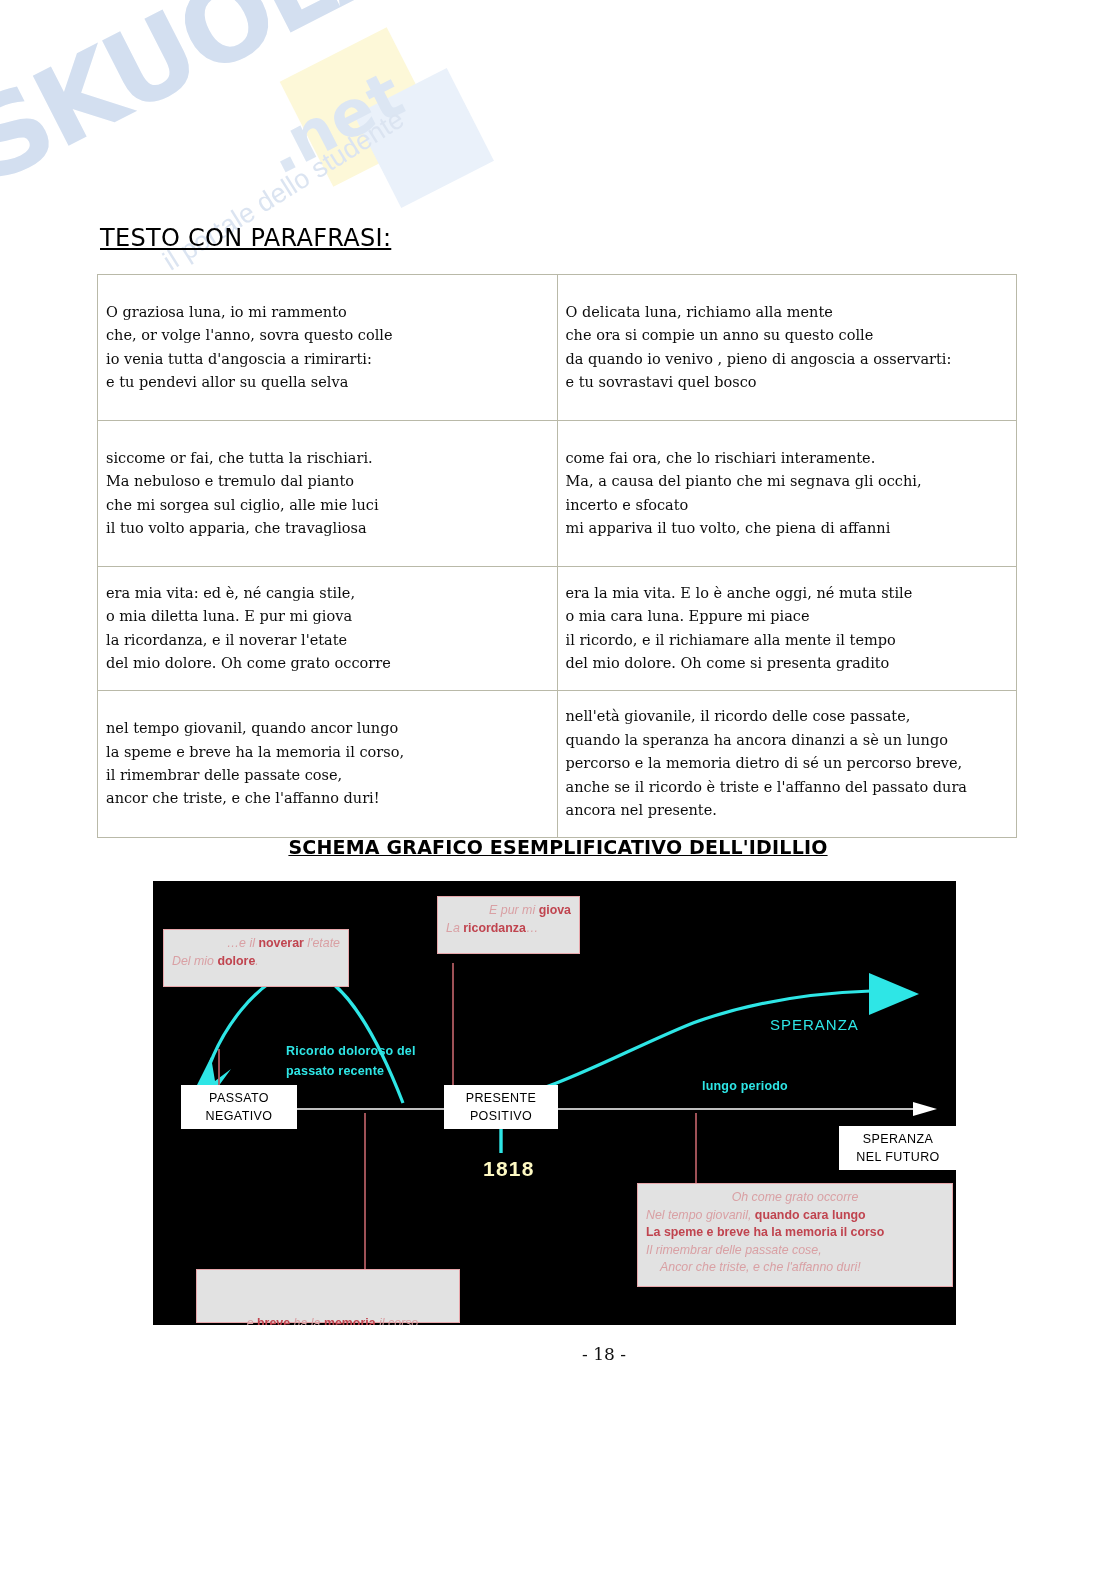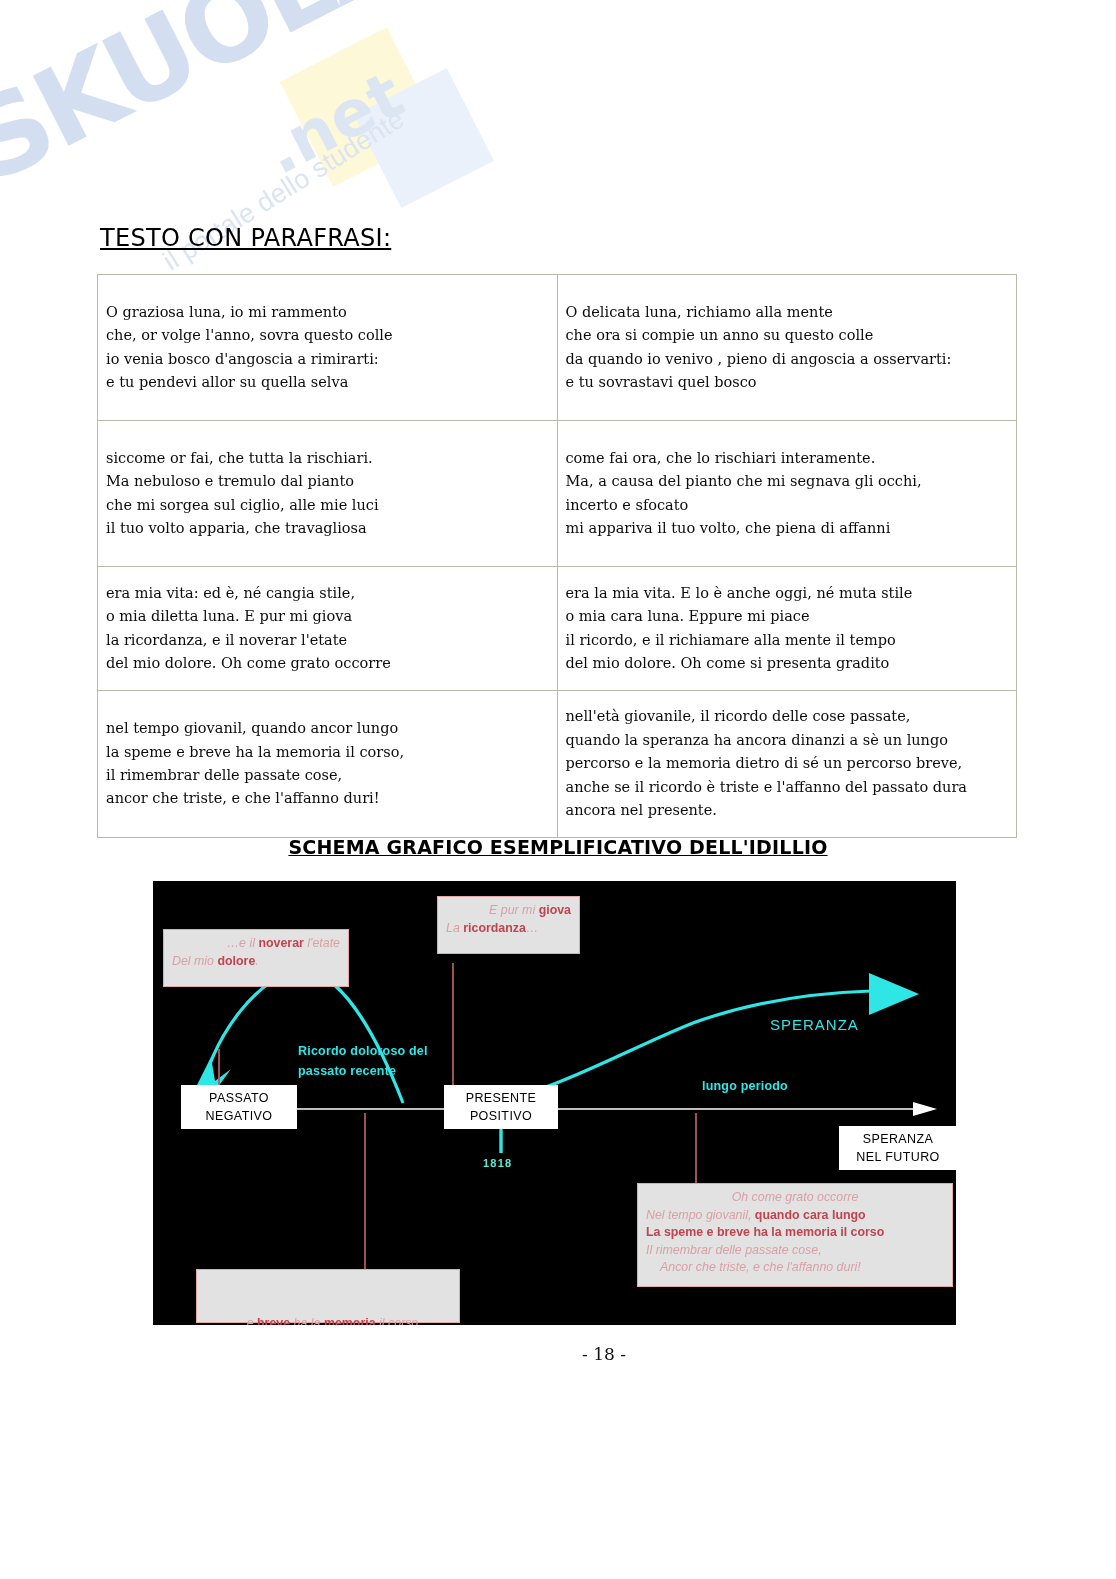--- a/index.html
+++ b/index.html
@@ -176,24 +176,24 @@
   }
   .cy-plain {
     position: absolute;
     color: #2ee6e6;
     font-family: "Liberation Sans", sans-serif;
     font-size: 15px;
     letter-spacing: 1px;
   }
   .cy-year {
     position: absolute;
-    color: #5eead4;
-    font-family: "Liberation Sans", sans-serif;
-    font-weight: bold;
-    font-size: 11px;
+    color: #fef9c3;
+    font-family: "Liberation Sans", sans-serif;
+    font-weight: bold;
+    font-size: 21px;
     letter-spacing: 1.2px;
   }
 
   
   .pagenum {
     position: absolute;
     left: 0;
     top: 1344px;
     width: 1116px;
     text-align: center;
@@ -215,21 +215,21 @@
 </div>
 
 <div class="h-testo">TESTO CON PARAFRASI:</div>
 
 <table class="ptable">
   <tbody>
     <tr>
       <td class="r0">
           <div>O graziosa luna, io mi rammento</div>
           <div>che, or volge l'anno, sovra questo colle</div>
-          <div>io venia bosco d'angoscia a rimirarti:</div>
+          <div>io venia tutta d'angoscia a rimirarti:</div>
           <div>e tu pendevi allor su quella selva</div>
         </td>
       <td class="r0">
           <div>O delicata luna, richiamo alla mente</div>
           <div>che ora si compie un anno su questo colle</div>
           <div>da quando io venivo , pieno di angoscia  a osservarti:</div>
           <div>e tu sovrastavi quel bosco</div>
         </td>
     </tr>
     <tr>
@@ -312,21 +312,21 @@
   <div class="dg-box" style="left:291px; top:204px; width:114px; height:44px;">
     <div>PRESENTE</div>
     <div>POSITIVO</div>
   </div>
 
   <div class="dg-box" style="left:686px; top:245px; width:118px; height:44px;">
     <div>SPERANZA</div>
     <div>NEL FUTURO</div>
   </div>
 
-  <div class="cy-label" style="left:133px; top:160px;margin-left:12px;">
+  <div class="cy-label" style="left:133px; top:160px;">
     <div>Ricordo doloroso del</div>
     <div>passato recente</div>
   </div>
 
   <div class="cy-label" style="left:549px; top:195px;">lungo periodo</div>
 
   <div class="cy-plain" style="left:617px; top:135px;">SPERANZA</div>
 
   <div class="cy-year" style="left:330px; top:276px;">1818</div>
 

